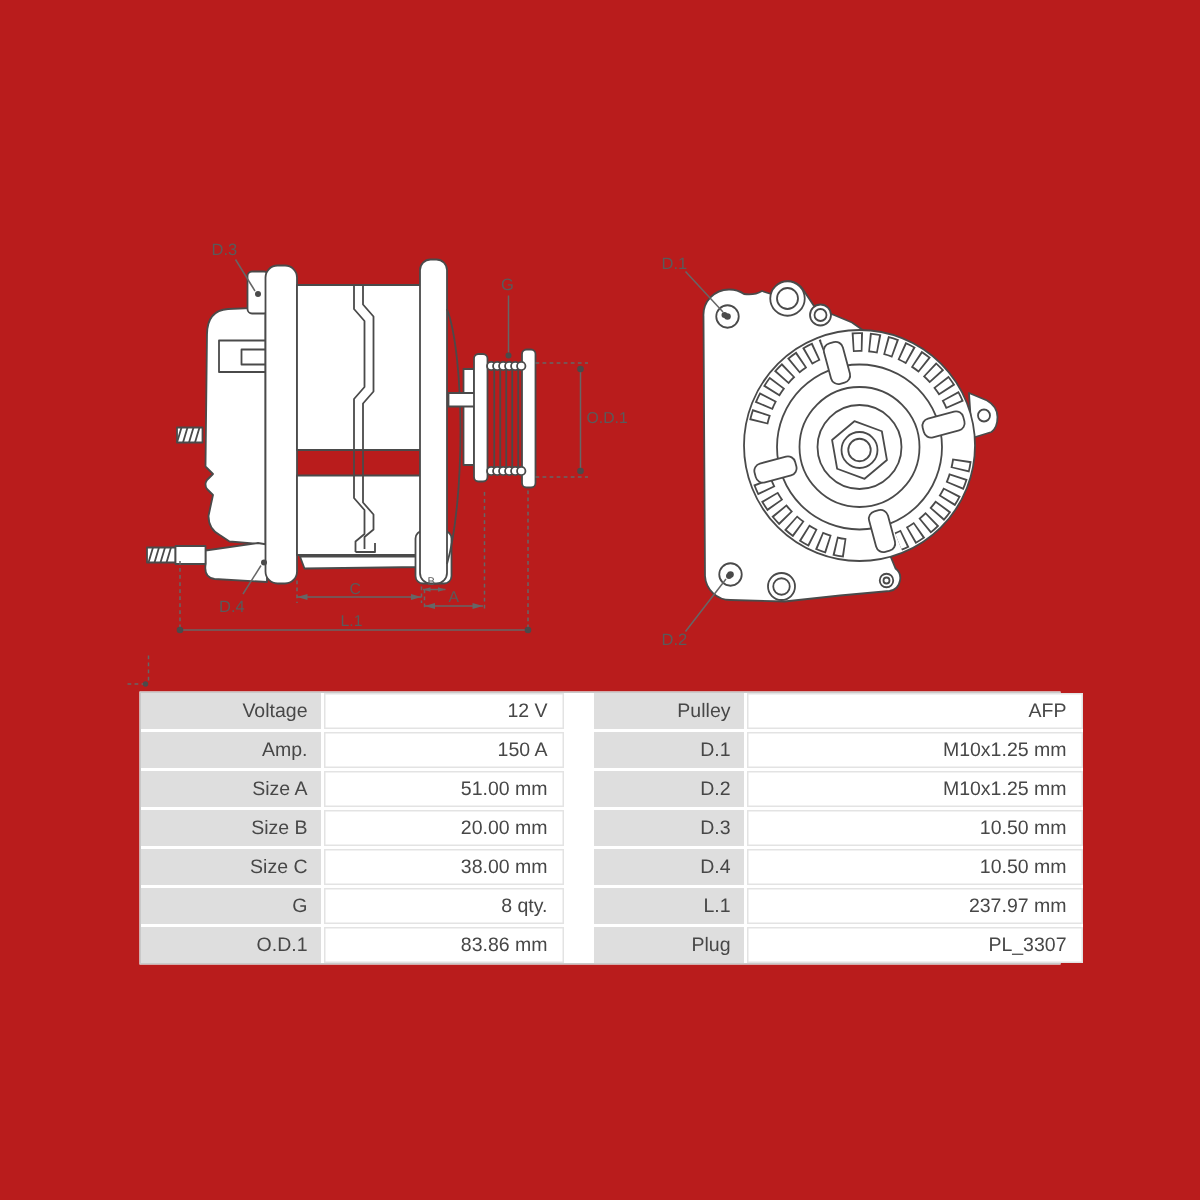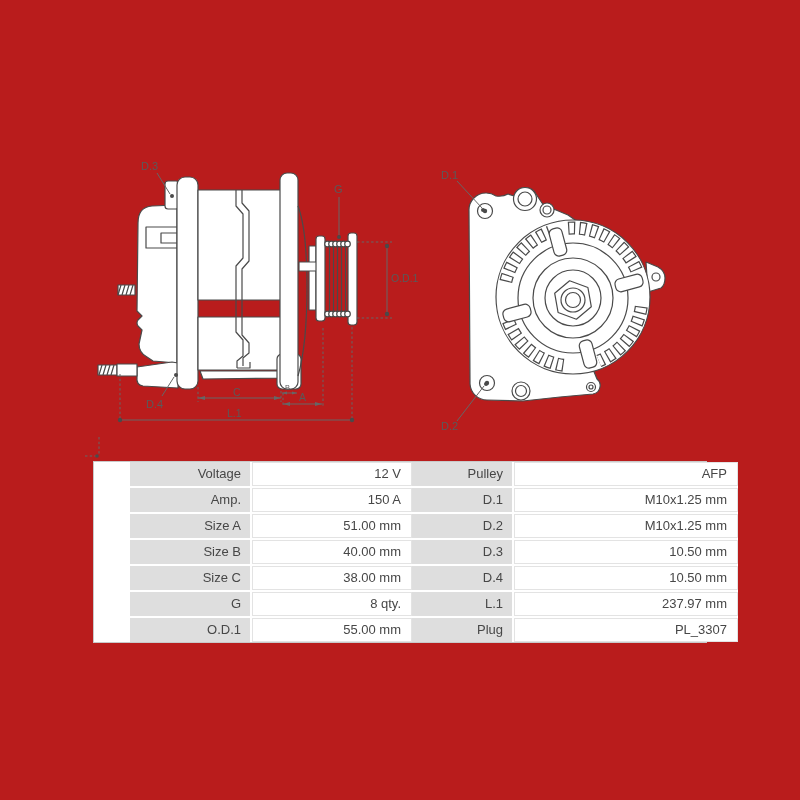--- a/index.html
+++ b/index.html
@@ -12,21 +12,21 @@
   .dimd{fill:none;stroke:#666666;stroke-width:1;stroke-dasharray:2.5 2.2;}
   .dot{fill:#4a4a4a;stroke:none;}
   .arr{fill:#666666;stroke:none;}
   .vent-outer{fill:none;stroke:#4a4a4a;stroke-width:13;stroke-dasharray:7 4.2;}
   .vent-inner{fill:none;stroke:#ffffff;stroke-width:10.6;stroke-dasharray:4.6 6.6;stroke-dashoffset:-1.2;}
   .lbl{font-size:11px;}
   .lbls{font-size:10.5px;}
   .lblxs{font-size:7.5px;}
 
   .spec-table{position:absolute;left:93px;top:461px;width:614px;height:182px;
-      border:1px solid #c9c9c9;background:#ffffff;display:flex;gap:0;box-sizing:border-box;padding-left:36px;}
+      border:1px solid #c9c9c9;background:#ffffff;display:flex;gap:20px;box-sizing:border-box;}
   .half{display:grid;grid-auto-rows:24px;gap:2px;background:#ffffff;}
   .half.left{grid-template-columns:120px 160px;}
   .half.right{grid-template-columns:100px 224px;}
   .cell{font-size:13px;color:#474747;text-align:right;line-height:24px;white-space:nowrap;
         overflow:hidden;box-sizing:border-box;}
   .cell.lab{background:#dedede;padding-right:9px;}
   .cell.val{background:#ffffff;border:1px solid #e3e3e3;line-height:22px;padding-right:10px;text-align:right;}
 </style>
 </head>
 <body>
@@ -223,27 +223,27 @@
   
   <div class="spec-table">
     <div class="half left">
       <div class="cell lab">Voltage</div>
       <div class="cell val">12 V</div>
       <div class="cell lab">Amp.</div>
       <div class="cell val">150 A</div>
       <div class="cell lab">Size A</div>
       <div class="cell val">51.00 mm</div>
       <div class="cell lab">Size B</div>
-      <div class="cell val">40.00 mm</div>
+      <div class="cell val">20.00 mm</div>
       <div class="cell lab">Size C</div>
       <div class="cell val">38.00 mm</div>
       <div class="cell lab">G</div>
       <div class="cell val">8 qty.</div>
       <div class="cell lab">O.D.1</div>
-      <div class="cell val">55.00 mm</div>
+      <div class="cell val">83.86 mm</div>
     </div>
     <div class="half right">
       <div class="cell lab">Pulley</div>
       <div class="cell val">AFP</div>
       <div class="cell lab">D.1</div>
       <div class="cell val">M10x1.25 mm</div>
       <div class="cell lab">D.2</div>
       <div class="cell val">M10x1.25 mm</div>
       <div class="cell lab">D.3</div>
       <div class="cell val">10.50 mm</div>

